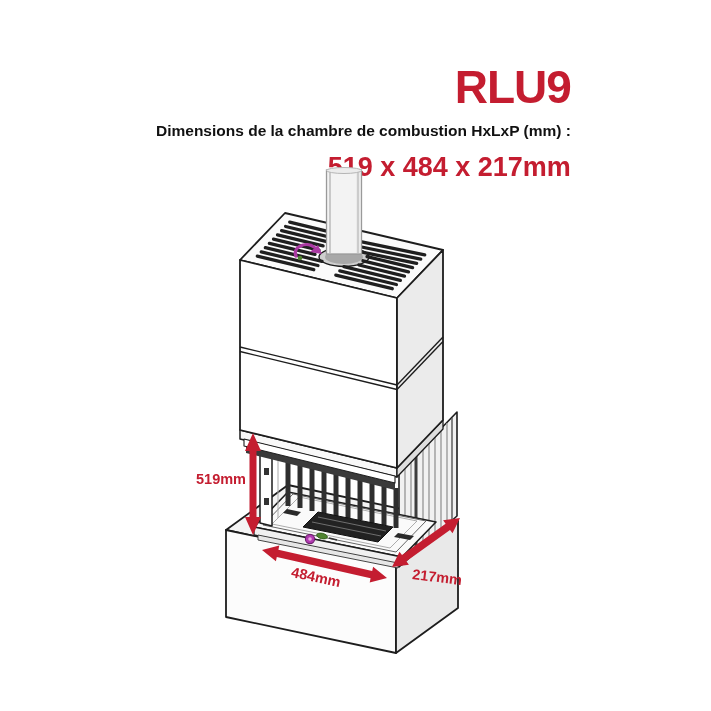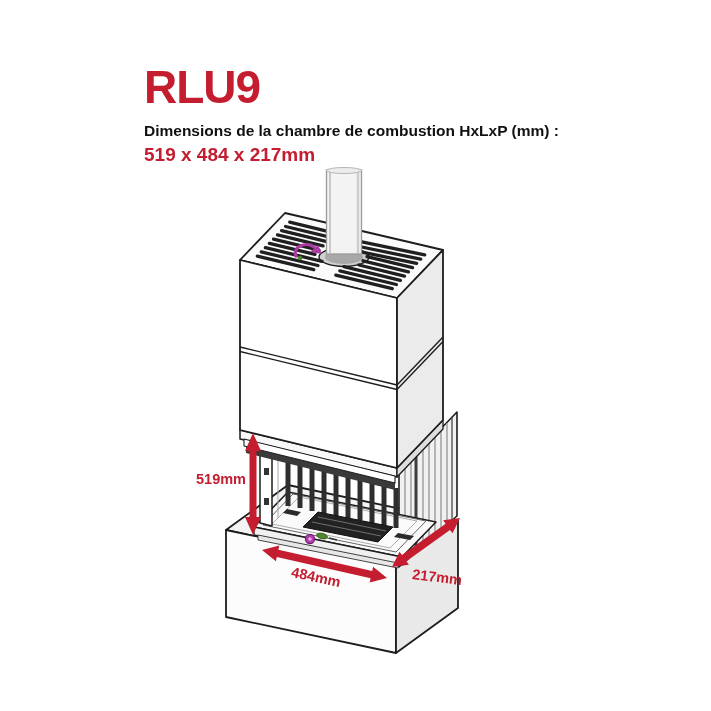--- a/index.html
+++ b/index.html
@@ -1,30 +1,30 @@
 <!DOCTYPE html>
 <html><head>
 <meta charset="utf-8">
 <style>
   html,body { margin:0; padding:0; background:#ffffff; }
   .canvas {
     position:relative; width:711px; height:711px; background:#ffffff;
     font-family:"Liberation Sans", sans-serif; overflow:hidden;
   }
-  .header { position:absolute; left:144px; top:64px; }
+  .header { position:absolute; left:156px; top:64px;text-align:right; }
   .title {
     color:#c41d30; font-weight:bold; font-size:46px; line-height:1.0;
     letter-spacing:-1px;
   }
   .subtitle {
     color:#111111; font-weight:bold; font-size:15.5px; margin-top:12px;
     letter-spacing:0px;
   }
   .dims-line {
-    color:#c41d30; font-weight:bold; font-size:19px; margin-top:4px;
+    color:#c41d30; font-weight:bold; font-size:27px; margin-top:12px;
   }
   .diagram-svg { position:absolute; left:0; top:0; }
   .dim-label {
     font-family:"Liberation Sans", sans-serif; font-weight:bold; font-size:14.5px;
   }
   svg * { vector-effect:none; }
 </style>
 </head>
 <body>
 

